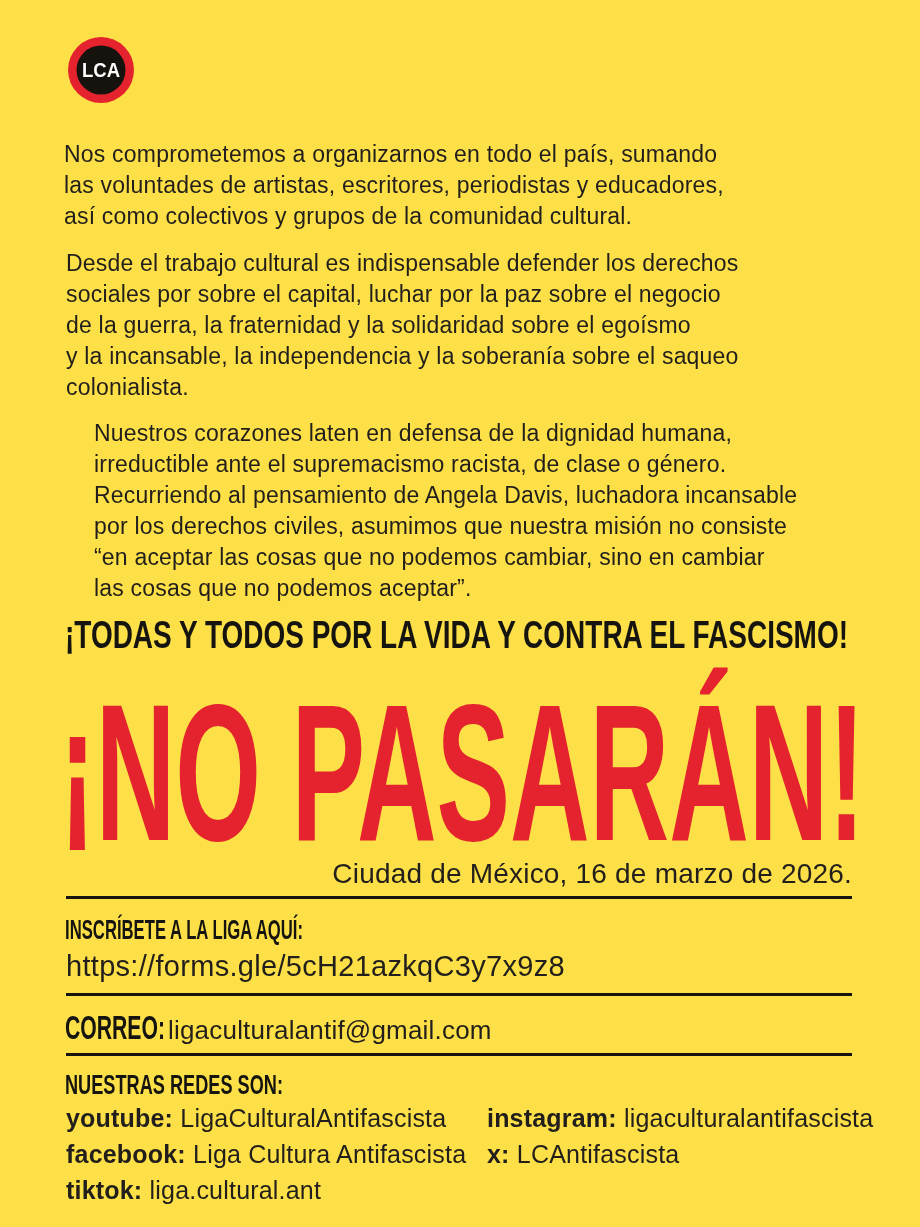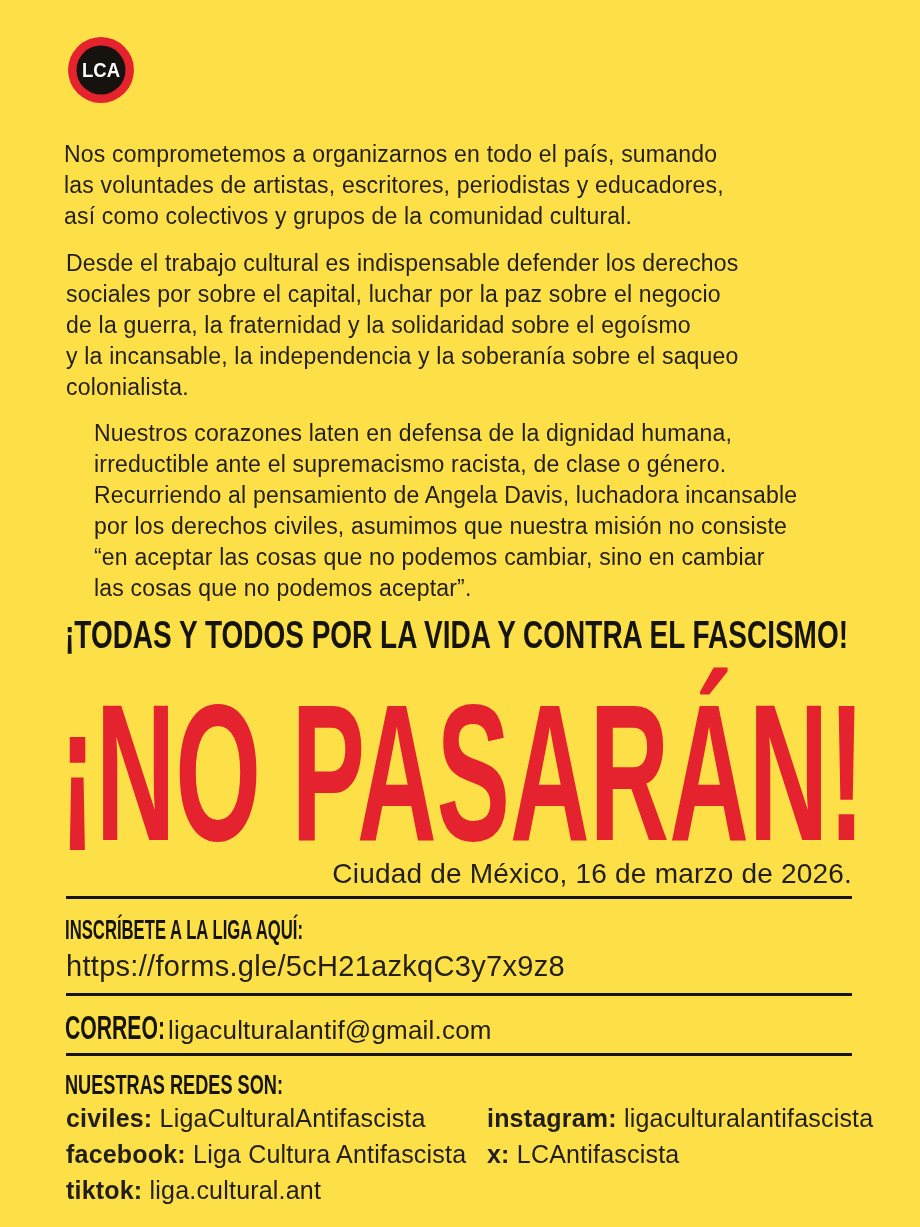--- a/index.html
+++ b/index.html
@@ -133,21 +133,21 @@
   <div class="rule" style="top:1053px;"></div>
 
   <div class="abs" style="left:65px;top:1068px;">
     <svg class="cond" width="222" height="32" viewBox="0 0 222 32">
       <text x="0" y="26" font-size="27" textLength="218" lengthAdjust="spacingAndGlyphs">NUESTRAS REDES SON:</text>
     </svg>
   </div>
 
   <div class="abs" style="left:66px;top:1100px;">
     <div class="social-row">
-      <span class="lbl">civiles:</span>
+      <span class="lbl">youtube:</span>
       <span>LigaCulturalAntifascista</span>
     </div>
     <div class="social-row">
       <span class="lbl">facebook:</span>
       <span>Liga Cultura Antifascista</span>
     </div>
     <div class="social-row">
       <span class="lbl">tiktok:</span>
       <span>liga.cultural.ant</span>
     </div>

